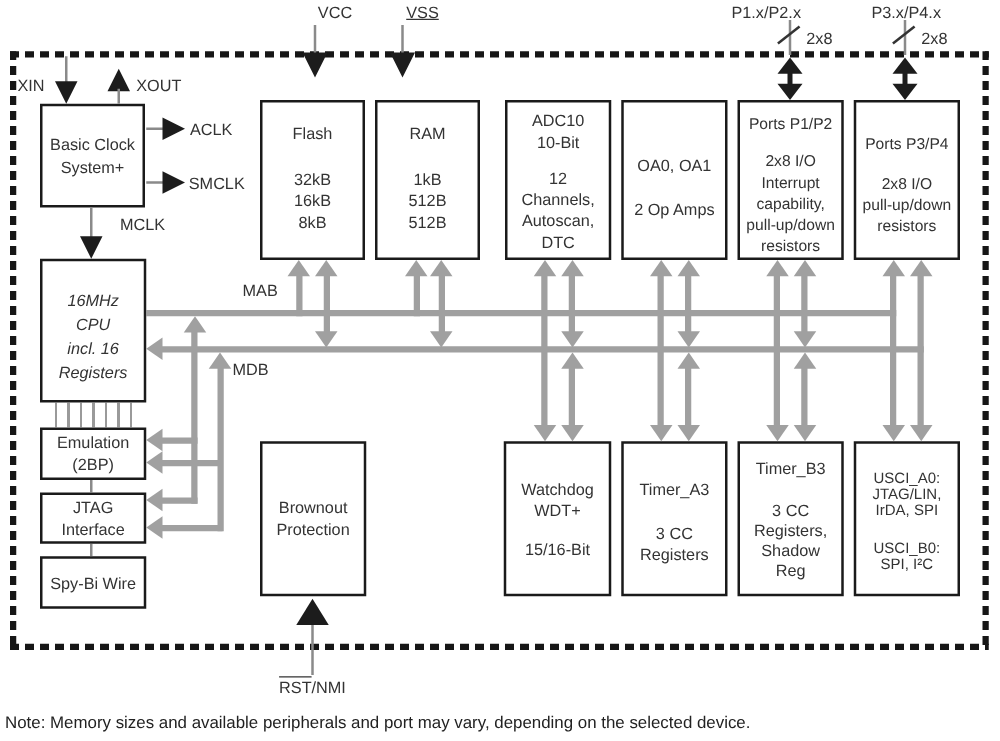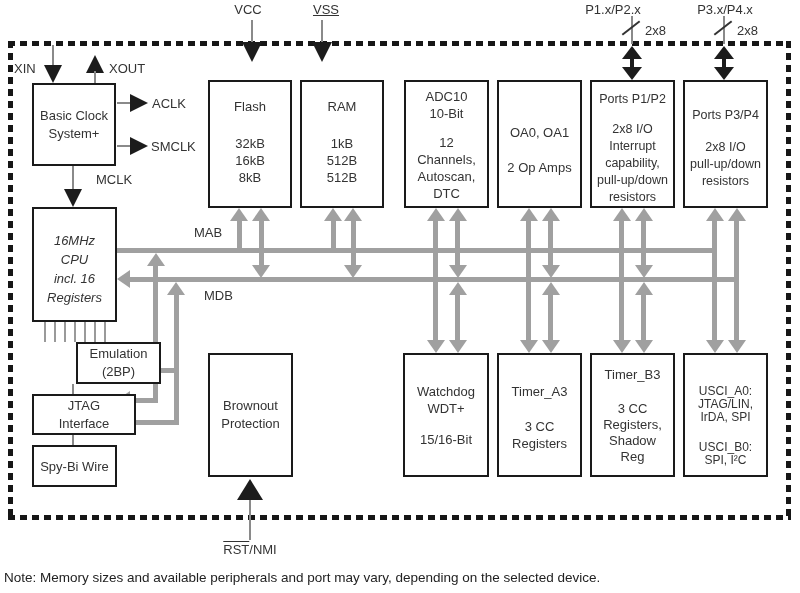--- a/index.html
+++ b/index.html
@@ -158,26 +158,26 @@
     <div>resistors</div>
   </div>
 
   <div class="blk lh19" style="left:32px;top:207px;width:85px;height:115px;padding-top:22px;">
     <div>16MHz</div>
     <div>CPU</div>
     <div>incl. 16</div>
     <div>Registers</div>
   </div>
 
-  <div class="blk ctr lh18" style="left:32px;top:342px;width:85px;height:42px;margin-left:44px;">
+  <div class="blk ctr lh18" style="left:32px;top:342px;width:85px;height:42px;">
     <div>Emulation</div>
     <div>(2BP)</div>
   </div>
 
-  <div class="blk ctr lh18" style="left:32px;top:394px;width:104px;height:41px;">
+  <div class="blk ctr lh18" style="left:32px;top:394px;width:85px;height:41px;">
     <div>JTAG</div>
     <div>Interface</div>
   </div>
 
   <div class="blk ctr lh18" style="left:208px;top:353px;width:85px;height:124px;">
     <div>Brownout</div>
     <div>Protection</div>
   </div>
 
   <div class="blk ctr" style="left:32px;top:445px;width:85px;height:42px;">
@@ -200,21 +200,21 @@
 
   <div class="blk lh16" style="left:590px;top:353px;width:85px;height:124px;padding-top:12px;">
     <div>Timer_B3</div>
     <div class="sp" style="height:18px;"></div>
     <div>3 CC</div>
     <div>Registers,</div>
     <div>Shadow</div>
     <div>Reg</div>
   </div>
 
-  <div class="blk fs12" style="left:683px;top:353px;width:85px;height:124px;padding-top:21px;justify-content:center;">
+  <div class="blk fs12" style="left:683px;top:353px;width:85px;height:124px;padding-top:21px;">
     <div>USCI_A0:</div>
     <div>JTAG/LIN,</div>
     <div>IrDA, SPI</div>
     <div class="sp" style="height:17px;"></div>
     <div>USCI_B0:</div>
     <div>SPI, I²C</div>
   </div>
 
   <div class="t gu" style="left:230px;top:208px;"></div>
   <div class="t gu" style="left:252px;top:208px;"></div>
@@ -230,25 +230,25 @@
   <div class="t gu" style="left:727.5px;top:208px;"></div>
   <div class="t gd" style="left:426.5px;top:340px;"></div>
   <div class="t gd" style="left:448.5px;top:340px;"></div>
   <div class="t gd" style="left:519.5px;top:340px;"></div>
   <div class="t gd" style="left:541.5px;top:340px;"></div>
   <div class="t gd" style="left:612.5px;top:340px;"></div>
   <div class="t gd" style="left:634.5px;top:340px;"></div>
   <div class="t gd" style="left:705.5px;top:340px;"></div>
   <div class="t gd" style="left:727.5px;top:340px;"></div>
 
-  <div class="lb ctxt" style="left:232px;top:2px;width:32px;">VCC</div>
+  <div class="lb ctxt" style="left:252px;top:2px;width:32px;">VCC</div>
   <div class="tn" style="left:251px;top:20px;width:2px;height:26px;"></div>
   <div class="t bd" style="left:242px;top:42px;"></div>
 
-  <div class="lb ctxt" style="left:310px;top:2px;width:32px;text-decoration:underline;">VSS</div>
+  <div class="lb ctxt" style="left:322px;top:2px;width:32px;text-decoration:underline;">VSS</div>
   <div class="tn" style="left:321px;top:20px;width:2px;height:26px;"></div>
   <div class="t bd" style="left:312px;top:42px;"></div>
 
   <div class="lb ctxt" style="left:583px;top:2px;width:60px;">P1.x/P2.x</div>
   <div class="tn" style="left:631px;top:16px;width:2px;height:28px;"></div>
   <div class="sl" style="left:630px;top:17px;"></div>
   <div class="lb" style="left:645px;top:23px;">2x8</div>
   <div class="t bup" style="left:622px;top:46px;"></div>
   <div class="bk" style="left:630px;top:57px;width:4px;height:12px;"></div>
   <div class="t bdp" style="left:622px;top:67px;"></div>
@@ -275,21 +275,21 @@
 
   <div class="lb" style="left:151px;top:139px;">SMCLK</div>
   <div class="tn" style="left:117px;top:145px;width:15px;height:2px;"></div>
   <div class="t brs" style="left:130px;top:137px;"></div>
 
   <div class="lb" style="left:96px;top:172px;">MCLK</div>
   <div class="tn" style="left:72px;top:166px;width:2px;height:25px;"></div>
   <div class="t bds" style="left:64px;top:189px;"></div>
 
   <div class="lb" style="left:194px;top:225px;">MAB</div>
-  <div class="lb" style="left:204px;top:288px;">MDB</div>
+  <div class="lb" style="left:186px;top:288px;">MDB</div>
 
   <div class="t bul" style="left:237px;top:479px;"></div>
   <div class="tn" style="left:249px;top:500px;width:2px;height:40px;"></div>
   <div class="lb ctxt" style="left:216px;top:542px;width:68px;">
     <span class="ol">RST</span><span>/NMI</span>
   </div>
 
   <div class="note" style="left:4px;top:570px;">Note: Memory sizes and available peripherals and port may vary, depending on the selected device.</div>
 
 </div>

